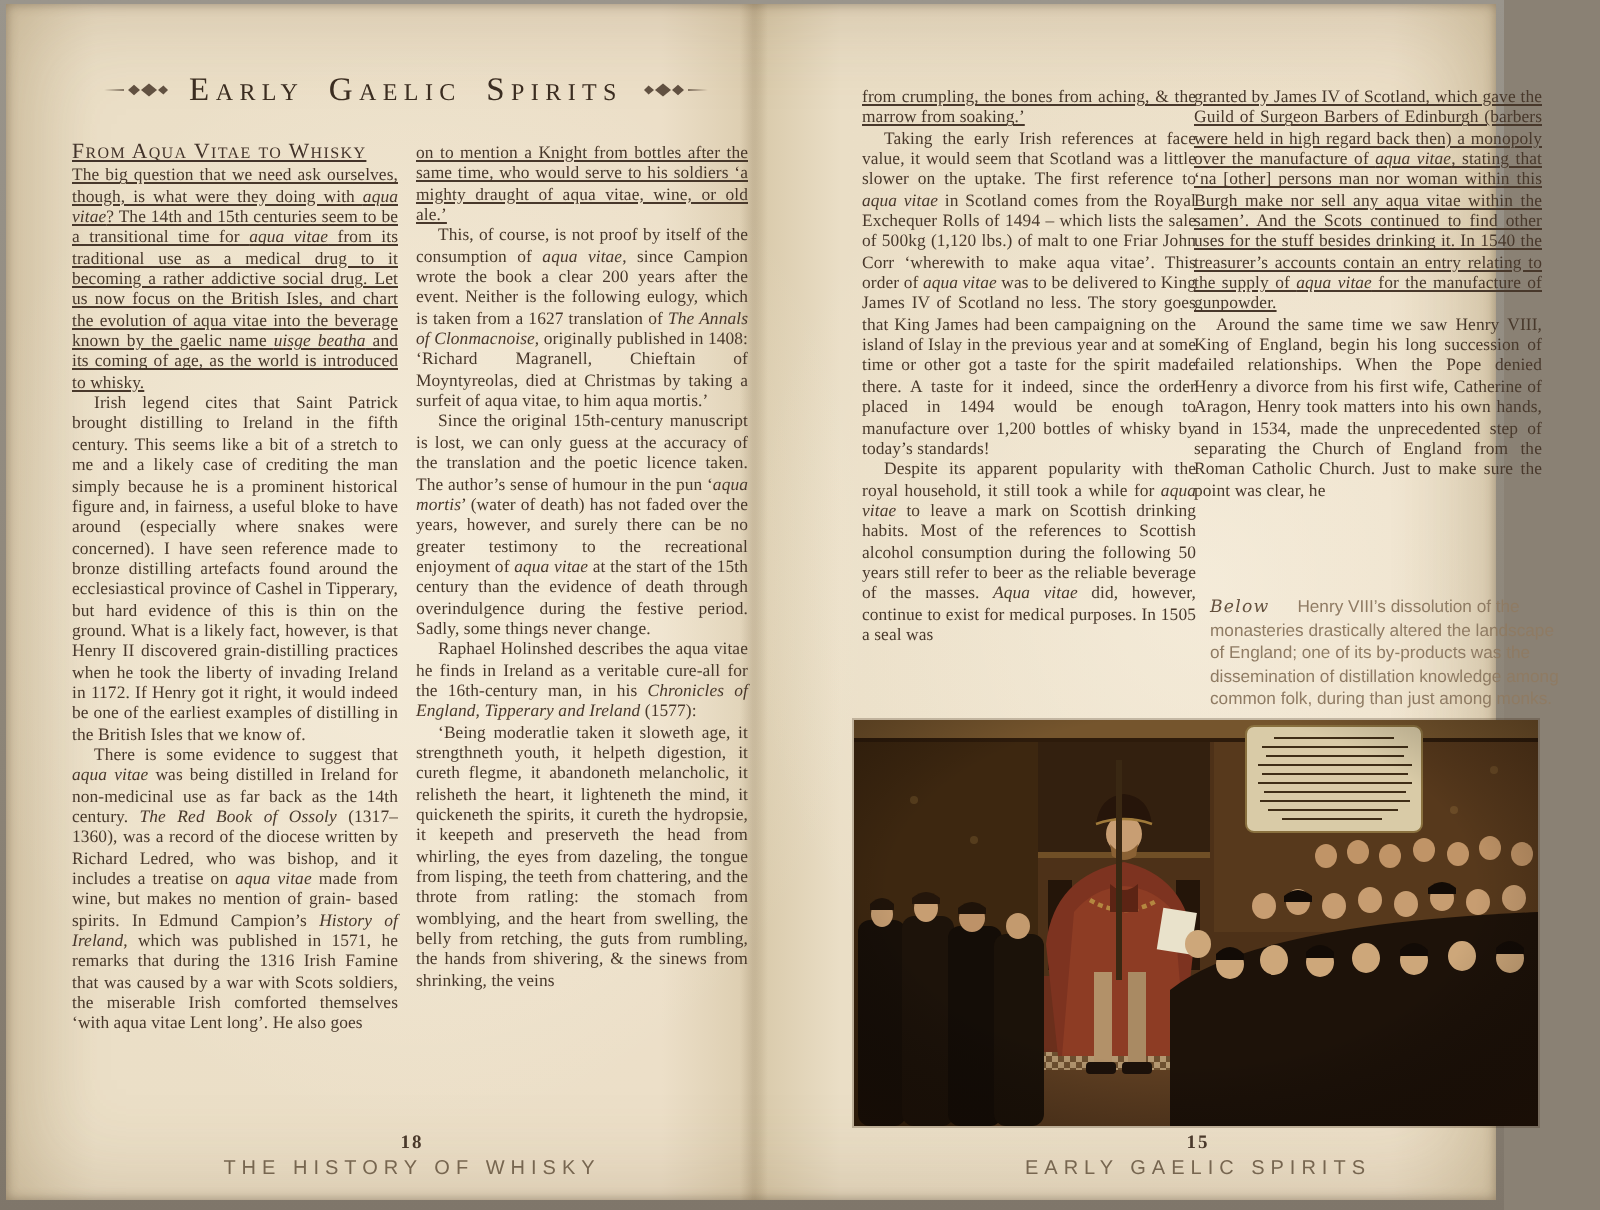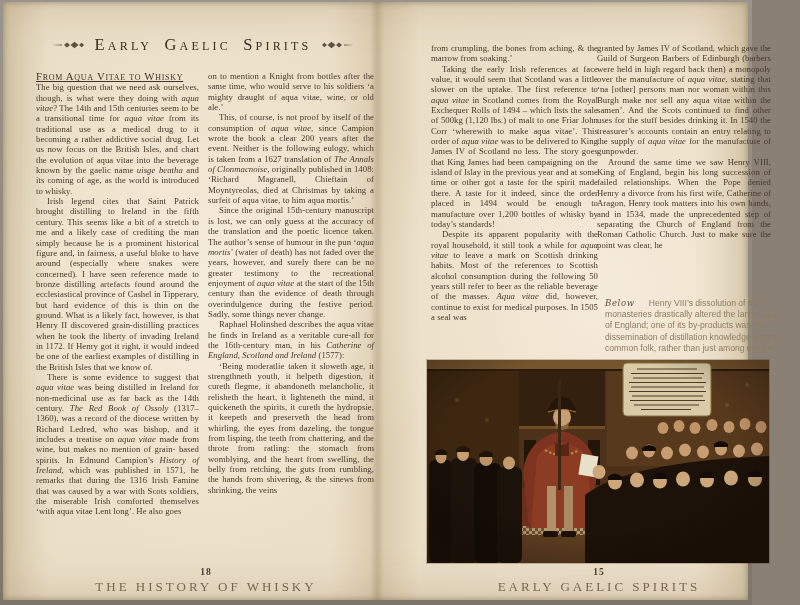--- a/index.html
+++ b/index.html
@@ -20,21 +20,21 @@
   .chapter-head{position:absolute;left:15px;top:33px;width:370px;
     display:flex;align-items:center;justify-content:center;gap:11px;}
   .chapter-title{font-variant:small-caps;font-size:16.5px;letter-spacing:3.2px;
     word-spacing:5px;color:#3b2d21;white-space:nowrap;}
   .fleuron{flex:0 0 auto;opacity:.85;}
 
   
   .col{position:absolute;font-size:8.7px;line-height:10.35px;color:#48382b;
     text-align:justify;letter-spacing:.05px;}
   .col p{margin:0;text-indent:11px;}
-  .col p:first-of-type{text-indent:0;}
+  .col p:first-of-type{text-indent:0;text-decoration:underline;}
   .col em{font-style:italic;}
   #col-l1{left:33px;top:69px;width:163px;}
   #col-l2{left:205px;top:69px;width:166px;}
   #col-r1{left:428px;top:41px;width:167px;}
   #col-r2{left:594px;top:41px;width:174px;}
   .section-heading{font-variant:small-caps;font-size:10.8px;letter-spacing:.7px;
     color:#43332a;margin:0 0 1px 0;font-weight:normal;white-space:nowrap;text-decoration:underline;}
 
   
   .caption{position:absolute;left:602px;top:296px;width:179px;
@@ -43,22 +43,22 @@
   .cap-label{font-family:"DejaVu Serif",serif;font-style:italic;
     color:#63503d;letter-spacing:.6px;padding-right:14px;}
 
   
   .painting{position:absolute;left:424px;top:358px;width:342px;height:203px;
     box-shadow:0 0 0 1px rgba(60,40,20,.25);}
 
   
   .folio{position:absolute;width:370px;text-align:center;color:#453528;}
   .folio .num{font-size:9.5px;letter-spacing:1px;font-weight:bold;color:#4a392b;}
-  .folio .running{margin-top:2px;font-size:13px;letter-spacing:3px;color:#776650;
-    font-family:Liberation Serif, serif;}
+  .folio .running{margin-top:2px;font-size:10px;letter-spacing:3px;color:#776650;
+    font-family:Liberation Sans, sans-serif;}
   #folio-left{left:18px;top:565px;}
   #folio-right{left:411px;top:565px;}
 </style>
 </head>
 <body>
 
 <div class="photo">
   <div class="book">
     <div class="gutter"></div>
 
@@ -85,21 +85,21 @@
           <p>Irish legend cites that Saint Patrick brought distilling to Ireland in the fifth century. This seems like a bit of a stretch to me and a likely case of crediting the man simply because he is a prominent historical figure and, in fairness, a useful bloke to have around (especially where snakes were concerned). I have seen reference made to bronze distilling artefacts found around the ecclesiastical province of Cashel in Tipperary, but hard evidence of this is thin on the ground. What is a likely fact, however, is that Henry II discovered grain-distilling practices when he took the liberty of invading Ireland in 1172. If Henry got it right, it would indeed be one of the earliest examples of distilling in the British Isles that we know of.</p>
           <p>There is some evidence to suggest that <em>aqua vitae</em> was being distilled in Ireland for non-medicinal use as far back as the 14th century. <em>The Red Book of Ossoly</em> (1317–1360), was a record of the diocese written by Richard Ledred, who was bishop, and it includes a treatise on <em>aqua vitae</em> made from wine, but makes no mention of grain- based spirits. In Edmund Campion’s <em>History of Ireland</em>, which was published in 1571, he remarks that during the 1316 Irish Famine that was caused by a war with Scots soldiers, the miserable Irish comforted themselves ‘with aqua vitae Lent long’. He also goes</p>
         </div>
     </div>
 
     <div class="col" id="col-l2">
       <div>
           <p>on to mention a Knight from bottles after the same time, who would serve to his soldiers ‘a mighty draught of aqua vitae, wine, or old ale.’</p>
           <p>This, of course, is not proof by itself of the consumption of <em>aqua vitae</em>, since Campion wrote the book a clear 200 years after the event. Neither is the following eulogy, which is taken from a 1627 translation of <em>The Annals of Clonmacnoise</em>, originally published in 1408: ‘Richard Magranell, Chieftain of Moyntyreolas, died at Christmas by taking a surfeit of aqua vitae, to him aqua mortis.’</p>
           <p>Since the original 15th-century manuscript is lost, we can only guess at the accuracy of the translation and the poetic licence taken. The author’s sense of humour in the pun ‘<em>aqua mortis</em>’ (water of death) has not faded over the years, however, and surely there can be no greater testimony to the recreational enjoyment of <em>aqua vitae</em> at the start of the 15th century than the evidence of death through overindulgence during the festive period. Sadly, some things never change.</p>
-          <p>Raphael Holinshed describes the aqua vitae he finds in Ireland as a veritable cure-all for the 16th-century man, in his <em>Catherine of England, Scotland and Ireland</em> (1577):</p>
+          <p>Raphael Holinshed describes the aqua vitae he finds in Ireland as a veritable cure-all for the 16th-century man, in his <em>Chronicles of England, Tipperary and Ireland</em> (1577):</p>
           <p>‘Being moderatlie taken it sloweth age, it strengthneth youth, it helpeth digestion, it cureth flegme, it abandoneth melancholic, it relisheth the heart, it lighteneth the mind, it quickeneth the spirits, it cureth the hydropsie, it keepeth and preserveth the head from whirling, the eyes from dazeling, the tongue from lisping, the teeth from chattering, and the throte from ratling: the stomach from womblying, and the heart from swelling, the belly from retching, the guts from rumbling, the hands from shivering, &amp; the sinews from shrinking, the veins</p>
         </div>
     </div>
 
     <div class="folio" id="folio-left">
       <div class="num">18</div>
       <div class="running">THE HISTORY OF WHISKY</div>
     </div>
 
     <div class="col" id="col-r1">
@@ -111,21 +111,21 @@
     </div>
 
     <div class="col" id="col-r2">
       <div>
           <p>granted by James IV of Scotland, which gave the Guild of Surgeon Barbers of Edinburgh (barbers were held in high regard back then) a monopoly over the manufacture of <em>aqua vitae</em>, stating that ‘na [other] persons man nor woman within this Burgh make nor sell any aqua vitae within the samen’. And the Scots continued to find other uses for the stuff besides drinking it. In 1540 the treasurer’s accounts contain an entry relating to the supply of <em>aqua vitae</em> for the manufacture of gunpowder.</p>
           <p>Around the same time we saw Henry VIII, King of England, begin his long succession of failed relationships. When the Pope denied Henry a divorce from his first wife, Catherine of Aragon, Henry took matters into his own hands, and in 1534, made the unprecedented step of separating the Church of England from the Roman Catholic Church. Just to make sure the point was clear, he</p>
         </div>
     </div>
 
     <div class="caption">
-      <span class="cap-label">Below</span><span>Henry VIII’s dissolution of the monasteries drastically altered the landscape of England; one of its by-products was the dissemination of distillation knowledge among common folk, rather than just among monks.</span>
+      <span class="cap-label">Below</span><span>Henry VIII’s dissolution of the monasteries drastically altered the landscape of England; one of its by-products was the dissemination of distillation knowledge among common folk, during than just among monks.</span>
     </div>
 
     <svg class="painting" viewBox="0 0 342 203" preserveAspectRatio="none">
       <defs>
         <radialGradient id="vg" cx="48%" cy="42%" r="78%">
           <stop offset="55%" stop-color="rgba(0,0,0,0)"></stop>
           <stop offset="100%" stop-color="rgba(24,11,3,.5)"></stop>
         </radialGradient>
         <pattern id="checker" width="6" height="6" patternUnits="userSpaceOnUse">
           <rect width="6" height="6" fill="#bca379"></rect>

